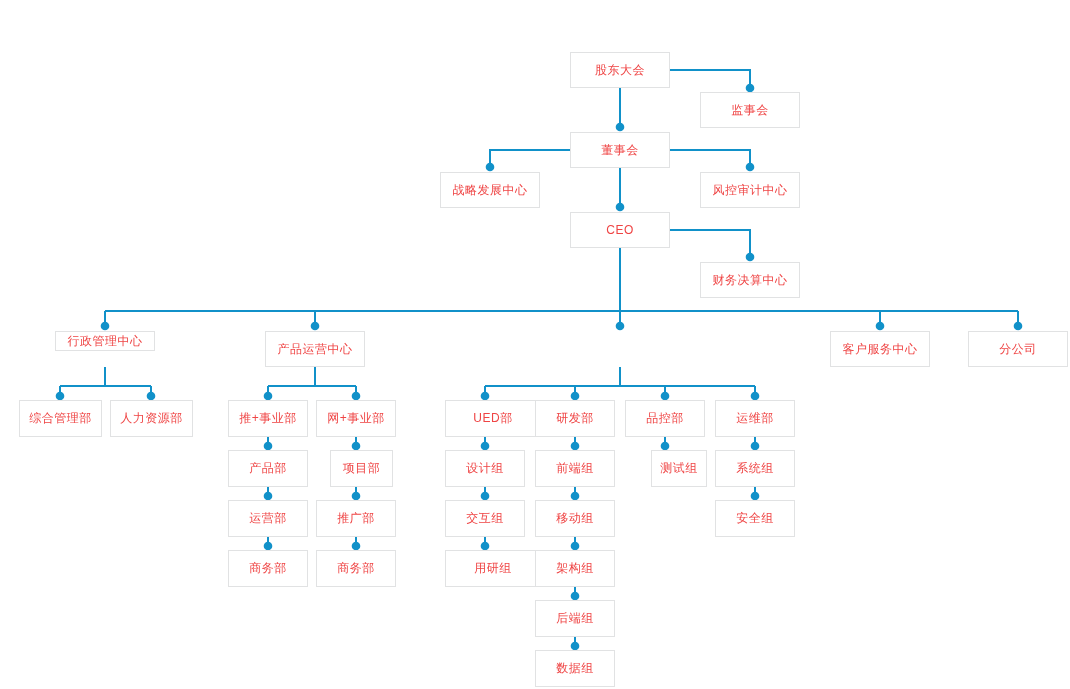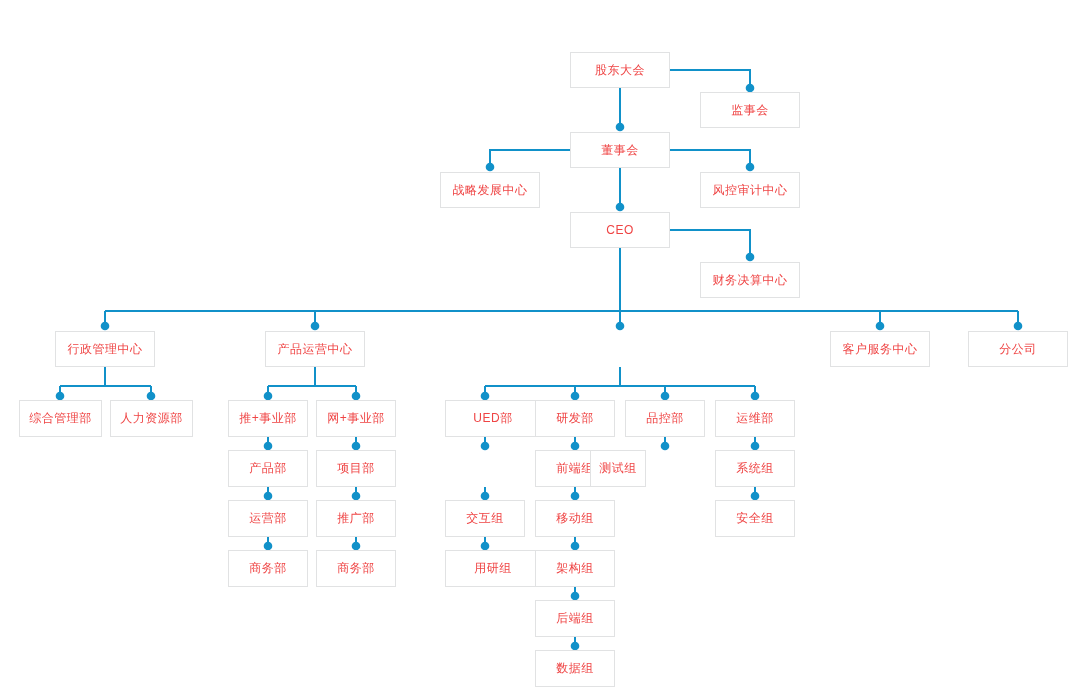--- a/index.html
+++ b/index.html
@@ -106,49 +106,50 @@
   </svg>
 
   <div class="node" style="left:570px;top:52px;width:100px;height:36px">股东大会</div>
   <div class="node" style="left:700px;top:92px;width:100px;height:36px">监事会</div>
   <div class="node" style="left:570px;top:132px;width:100px;height:36px">董事会</div>
   <div class="node" style="left:440px;top:172px;width:100px;height:36px">战略发展中心</div>
   <div class="node" style="left:570px;top:212px;width:100px;height:36px">CEO</div>
   <div class="node" style="left:700px;top:172px;width:100px;height:36px">风控审计中心</div>
   <div class="node" style="left:700px;top:262px;width:100px;height:36px">财务决算中心</div>
 
-  <div class="node" style="left:55px;top:331px;width:100px;height:36px">行政管理中心</div>
+  <div class="node" style="left:55px;top:331px;width:100px;height:20px">行政管理中心</div>
   <div class="node" style="left:265px;top:331px;width:100px;height:36px">产品运营中心</div>
   <div class="node" style="left:830px;top:331px;width:100px;height:36px">客户服务中心</div>
   <div class="node" style="left:19px;top:400px;width:83px;height:37px">综合管理部</div>
 
   <div class="node" style="left:968px;top:331px;width:100px;height:36px">分公司</div>
   <div class="node" style="left:110px;top:400px;width:83px;height:37px">人力资源部</div>
 
   <div class="node" style="left:228px;top:400px;width:80px;height:37px">推+事业部</div>
   <div class="node" style="left:316px;top:400px;width:80px;height:37px">网+事业部</div>
   <div class="node" style="left:228px;top:450px;width:80px;height:37px">产品部</div>
   <div class="node" style="left:228px;top:500px;width:80px;height:37px">运营部</div>
   <div class="node" style="left:228px;top:550px;width:80px;height:37px">商务部</div>
-  <div class="node" style="left:316px;top:450px;width:80px;height:37px">项目部</div>
+  <div class="node" style="left:330px;top:450px;width:63px;height:37px">项目部</div>
   <div class="node" style="left:316px;top:500px;width:80px;height:37px">推广部</div>
   <div class="node" style="left:316px;top:550px;width:80px;height:37px">商务部</div>
 
   <div class="node" style="left:445px;top:400px;width:96px;height:37px">UED部</div>
   <div class="node" style="left:625px;top:400px;width:80px;height:37px">品控部</div>
   <div class="node" style="left:535px;top:400px;width:80px;height:37px">研发部</div>
   <div class="node" style="left:715px;top:400px;width:80px;height:37px">运维部</div>
 
+  <div class="node" style="left:445px;top:450px;width:80px;height:37px">设计组</div>
   <div class="node" style="left:445px;top:500px;width:80px;height:37px">交互组</div>
   <div class="node" style="left:445px;top:550px;width:96px;height:37px">用研组</div>
 
   <div class="node" style="left:535px;top:450px;width:80px;height:37px">前端组</div>
   <div class="node" style="left:535px;top:500px;width:80px;height:37px">移动组</div>
   <div class="node" style="left:535px;top:550px;width:80px;height:37px">架构组</div>
   <div class="node" style="left:535px;top:600px;width:80px;height:37px">后端组</div>
   <div class="node" style="left:535px;top:650px;width:80px;height:37px">数据组</div>
 
-  <div class="node" style="left:590px;top:450px;width:56px;height:37px">测试组</div>
+  <div class="node" style="left:651px;top:450px;width:56px;height:37px">测试组</div>
 
   <div class="node" style="left:715px;top:450px;width:80px;height:37px">系统组</div>
   <div class="node" style="left:715px;top:500px;width:80px;height:37px">安全组</div>
 
 </div>
 
 </body></html>

